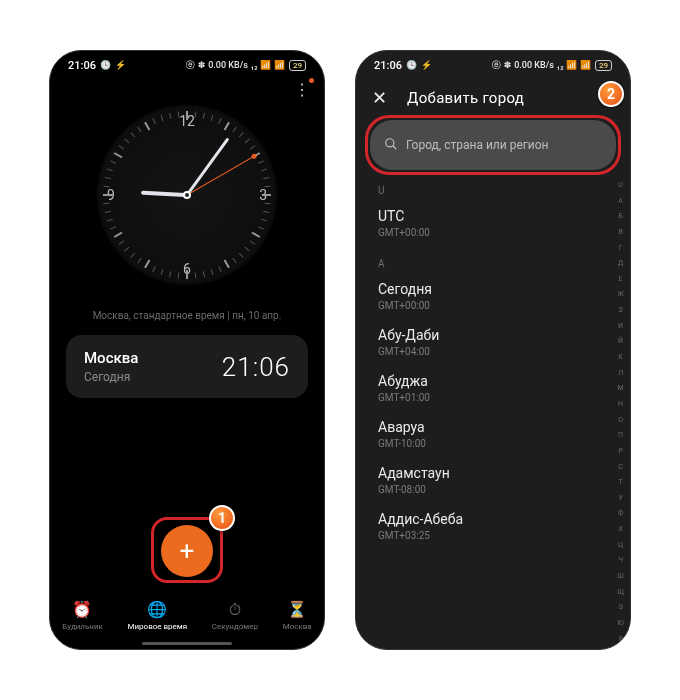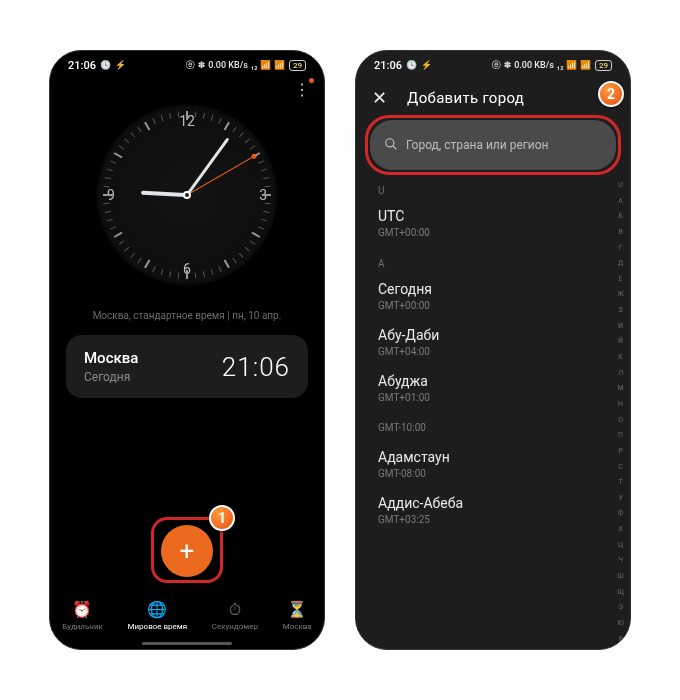--- a/index.html
+++ b/index.html
@@ -307,20 +307,21 @@
       </div>
       <div class="row">
         <div class="rn">Абу-Даби</div>
         <div class="rg">GMT+04:00</div>
       </div>
       <div class="row">
         <div class="rn">Абуджа</div>
         <div class="rg">GMT+01:00</div>
       </div>
       <div class="row">
+        <div class="rn">Аваруа</div>
         <div class="rg">GMT-10:00</div>
       </div>
       <div class="row">
         <div class="rn">Адамстаун</div>
         <div class="rg">GMT-08:00</div>
       </div>
       <div class="row">
         <div class="rn">Аддис-Абеба</div>
         <div class="rg">GMT+03:25</div>
       </div>

